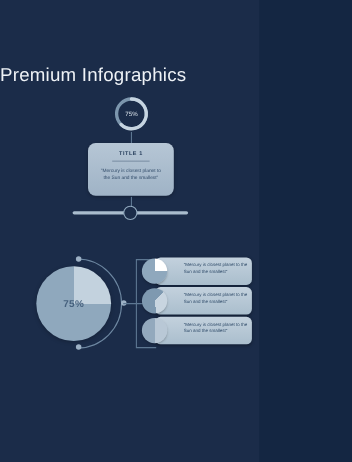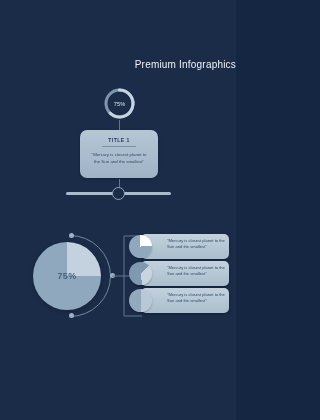--- a/index.html
+++ b/index.html
@@ -22,23 +22,23 @@
     background: #1b2c49;
     overflow: hidden;
   }
 
   
   .title {
     position: absolute;
     left: 0;
     top: 59px;
     width: 236px;
-    text-align: right;
+    text-align: left;
     color: #eef2f6;
-    font-size: 10px;
+    font-size: 17px;
     letter-spacing: 0.2px;
     white-space: nowrap;
   }
 
   
   .top-donut {
     position: absolute;
     left: 102px;
     top: 86px;
     width: 35px;

